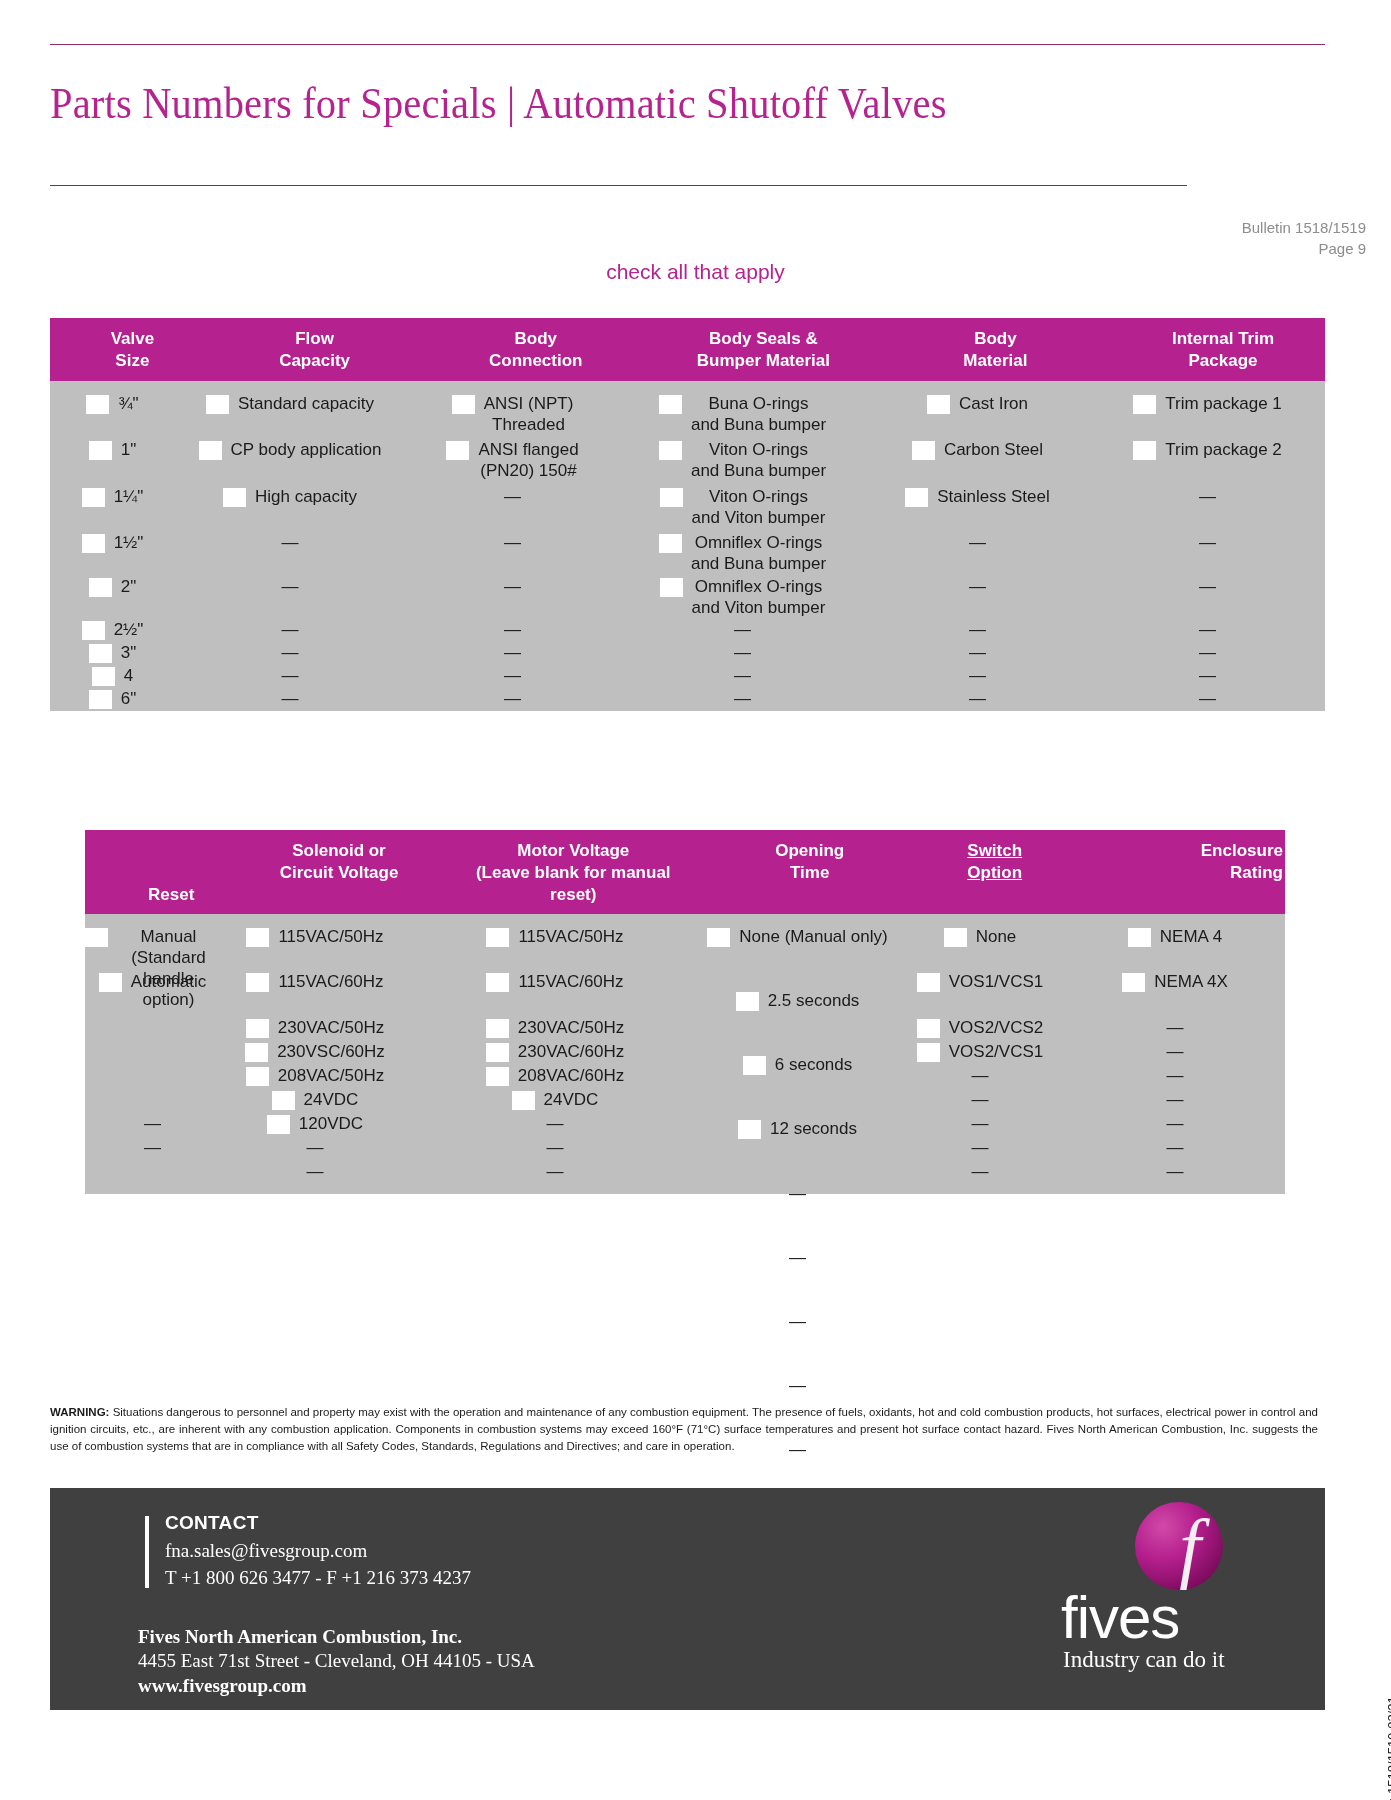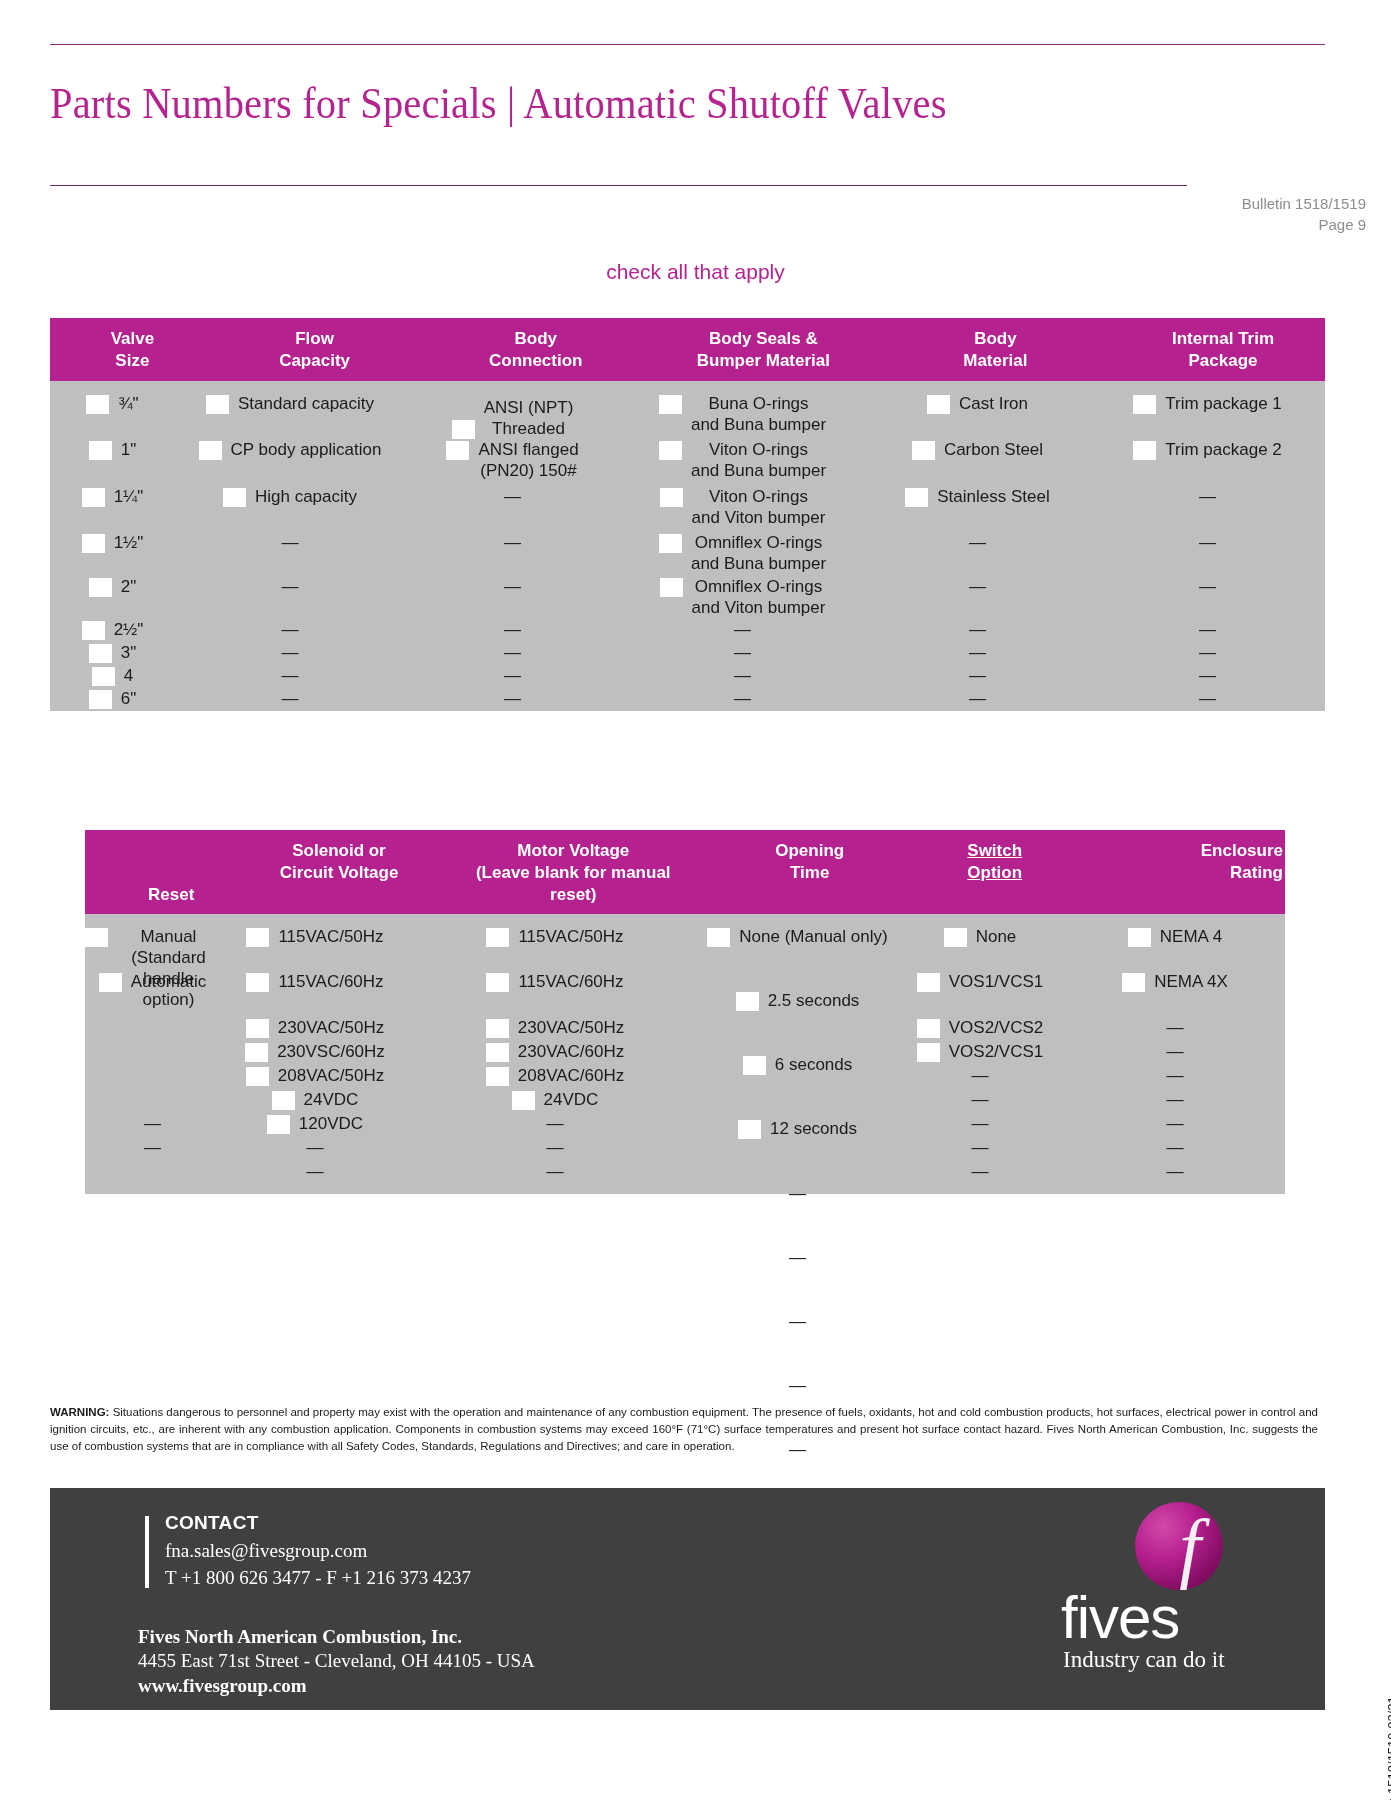--- a/index.html
+++ b/index.html
@@ -24,21 +24,21 @@
     letter-spacing: 0.2px;
     white-space: nowrap;
     transform: scaleX(0.92);
     transform-origin: left center;
   }
   .mid-rule {
     position: absolute; left: 50px; top: 185px; width: 1137px;
     border-top: 1.3px solid #7c2a63;
   }
   .bulletin {
-    position: absolute; right: 25px; top: 194px;
+    position: absolute; right: 25px; top: 218px;
     text-align: right;
     font-size: 15px; line-height: 1.38;
     color: #8d8d8d;
   }
 
   
   .table-caption {
     position: absolute; left: 0; top: 258px; width: 1391px;
     text-align: center;
     color: #b5238f;
@@ -344,21 +344,21 @@
               <span>—</span>
             </span>
           </div>
           <div class="opt dash" style="height: 24px;">
             <span class="lbl">
               <span>—</span>
             </span>
           </div>
         </div>
         <div class="col">
-          <div class="opt" style="height: 49px; align-items: flex-end;">
+          <div class="opt" style="height: 49px;">
             <span class="box"></span>
             <span class="lbl">
               <span>ANSI (NPT)</span>
               <span>Threaded</span>
             </span>
           </div>
           <div class="opt" style="height: 49px;">
             <span class="box"></span>
             <span class="lbl">
               <span>ANSI flanged</span>

